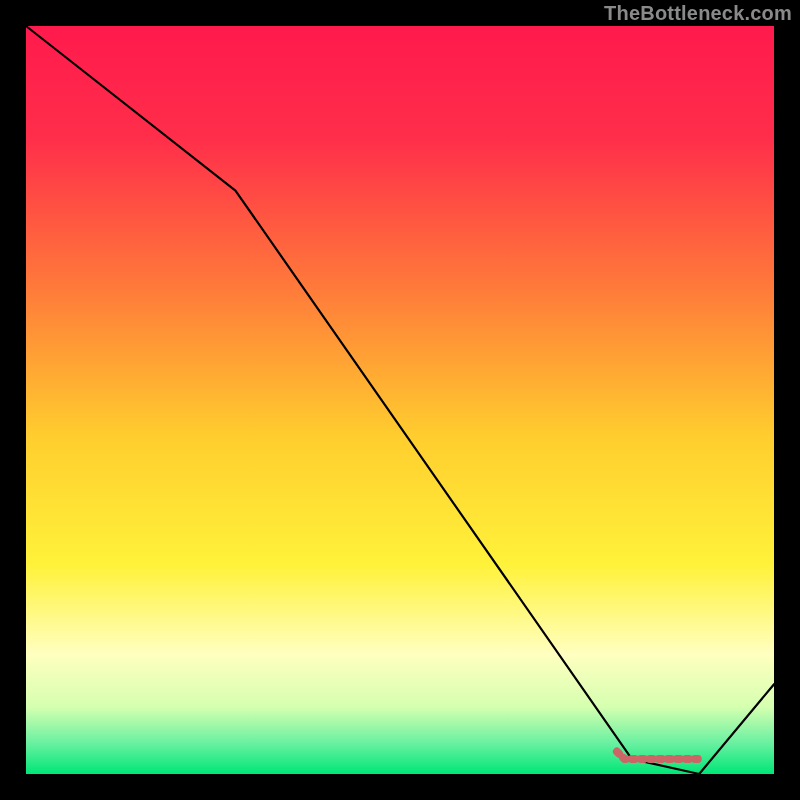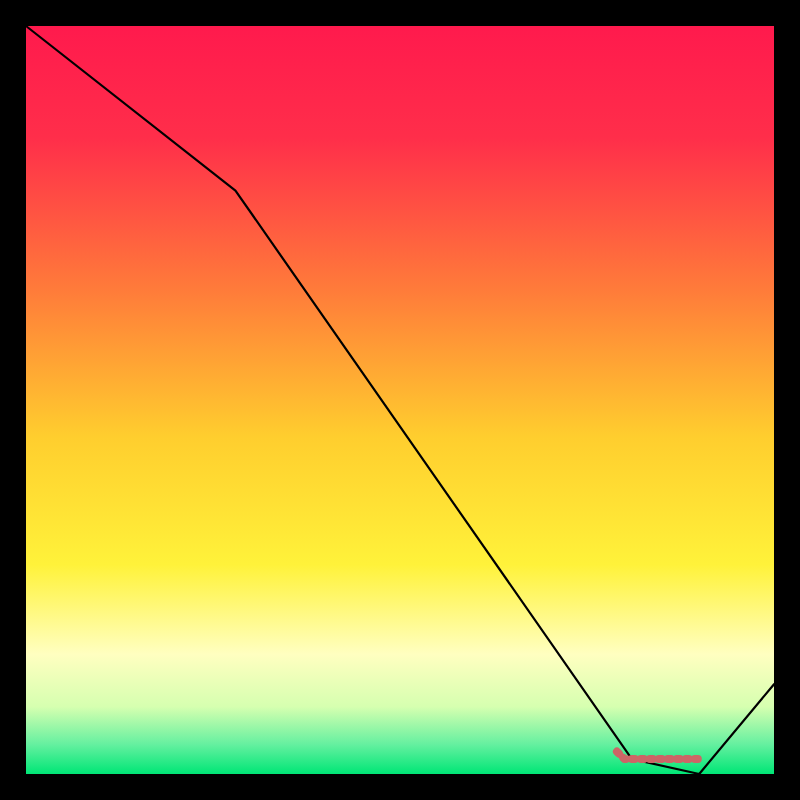--- a/index.html
+++ b/index.html
@@ -47,13 +47,14 @@
         </linearGradient>
     </defs>
 
     <rect id="plot-rect" fill="url(#bg-grad)" x="26" y="26" width="748" height="748"></rect>
 
     <path id="main-line" fill="none" stroke="#000000" stroke-width="2.2" stroke-linejoin="round" stroke-linecap="round" d="M26 26 L235.44000000000003 190.55999999999995 L631.88 759.04 L699.2 774 L774 684.24"></path>
 
     <path id="anno-line" fill="none" stroke-width="8" stroke-linecap="round" stroke-linejoin="round" d="M616.9200000000001 751.56 L624.4 759.04 L631.88 759.04 L699.2 759.04" stroke="#cc6666" stroke-dasharray="3 6"></path>
   </svg>
 
+  <div class="watermark">TheBottleneck.com</div>
 </div>
 
 </body></html>

